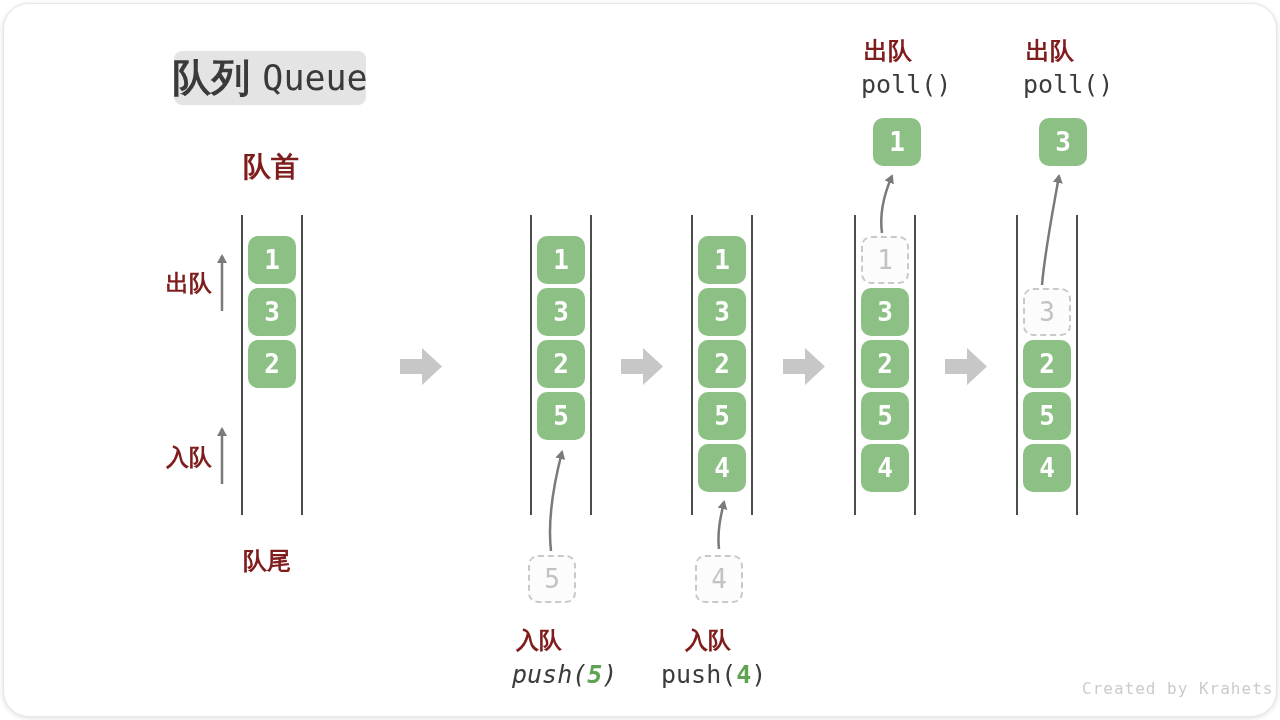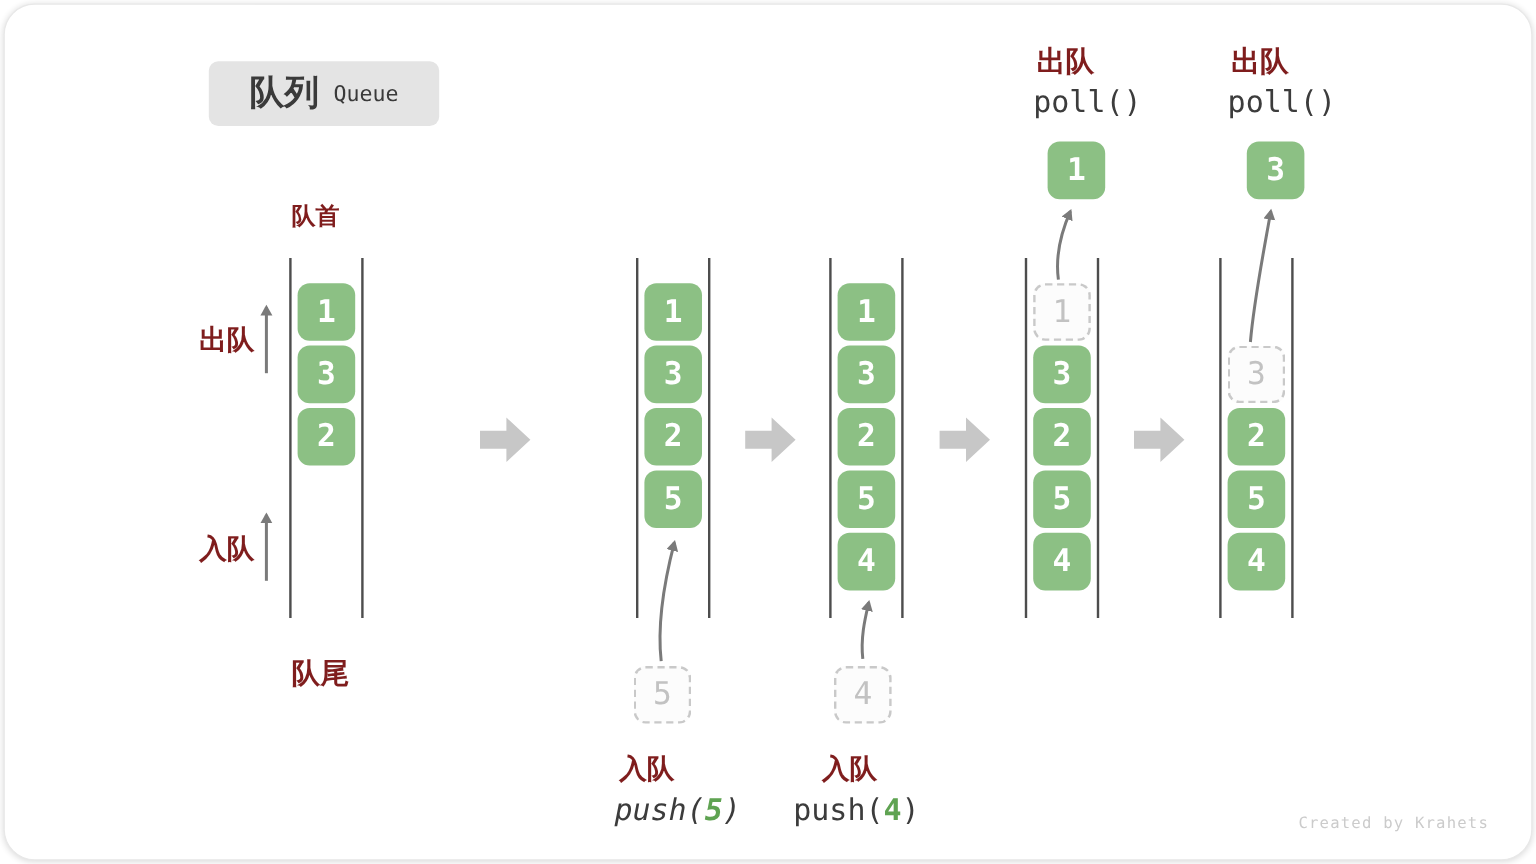--- a/index.html
+++ b/index.html
@@ -12,22 +12,22 @@
     overflow: hidden;
   }
   .abs { position: absolute; }
 
   .title-badge {
     left: 170px; top: 47px; width: 192px; height: 54px;
     background: #e4e4e4; border-radius: 8px;
     display: flex; align-items: center; justify-content: center;
     color: #3a3a3a; white-space: pre;
   }
-  .title-zh { font-size: 29px; font-weight: bold; font-family: "Liberation Sans", sans-serif; }
-  .title-en { font-size: 18px; font-family: "DejaVu Sans Mono", monospace; margin-left: 12px; }
+  .title-zh { font-size: 39px; font-weight: bold; font-family: "Liberation Sans", sans-serif; }
+  .title-en { font-size: 35px; font-family: "DejaVu Sans Mono", monospace; margin-left: 12px; }
 
   .zh-label {
     font-size: 23px; font-weight: bold; color: #7f1d1d; white-space: nowrap;
   }
   .code-label {
     font-size: 25px; color: #3c3c3c; white-space: nowrap;
     font-family: "DejaVu Sans Mono", monospace;
   }
   .code-arg { color: #5FA352; font-weight: bold; }
 
@@ -42,36 +42,36 @@
     font-family: "DejaVu Sans Mono", monospace; font-size: 26px; font-weight: bold;
   }
   .cell-solid { background: #8CC084; color: #ffffff; }
   .cell-dashed {
     background: #fcfcfc; border: 2px dashed #c9c9c9; color: #c2c2c2;
     font-weight: normal;
   }
 
   .watermark {
     left: 1078px; top: 675px; font-family: "DejaVu Sans Mono", monospace;
-    font-size: 13px; color: #cbcbcb; letter-spacing: 1px; white-space: nowrap;
+    font-size: 16px; color: #cbcbcb; letter-spacing: 1px; white-space: nowrap;
   }
 
   svg.overlay { position: absolute; left: 0; top: 0; width: 1280px; height: 720px; pointer-events: none; }
 </style>
 </head>
 <body>
 
 <div class="canvas">
 
   <div class="abs title-badge">
     <span class="title-zh">队列</span>
     <span class="title-en">Queue</span>
   </div>
 
-  <div class="abs zh-label" style="left:239px; top:163px; font-size:20px;">队首</div>
+  <div class="abs zh-label" style="left:239px; top:144px; font-size:28px;">队首</div>
   <div class="abs zh-label" style="left:239px; top:541px; font-size:24px;">队尾</div>
   <div class="abs zh-label" style="left:162px; top:264px;">出队</div>
   <div class="abs zh-label" style="left:162px; top:438px;">入队</div>
 
   <div class="abs qwall" style="left:237px;"></div>
   <div class="abs qwall" style="left:526px;"></div>
   <div class="abs qwall" style="left:687px;"></div>
   <div class="abs qwall" style="left:850px;"></div>
   <div class="abs qwall" style="left:1012px;"></div>
 

